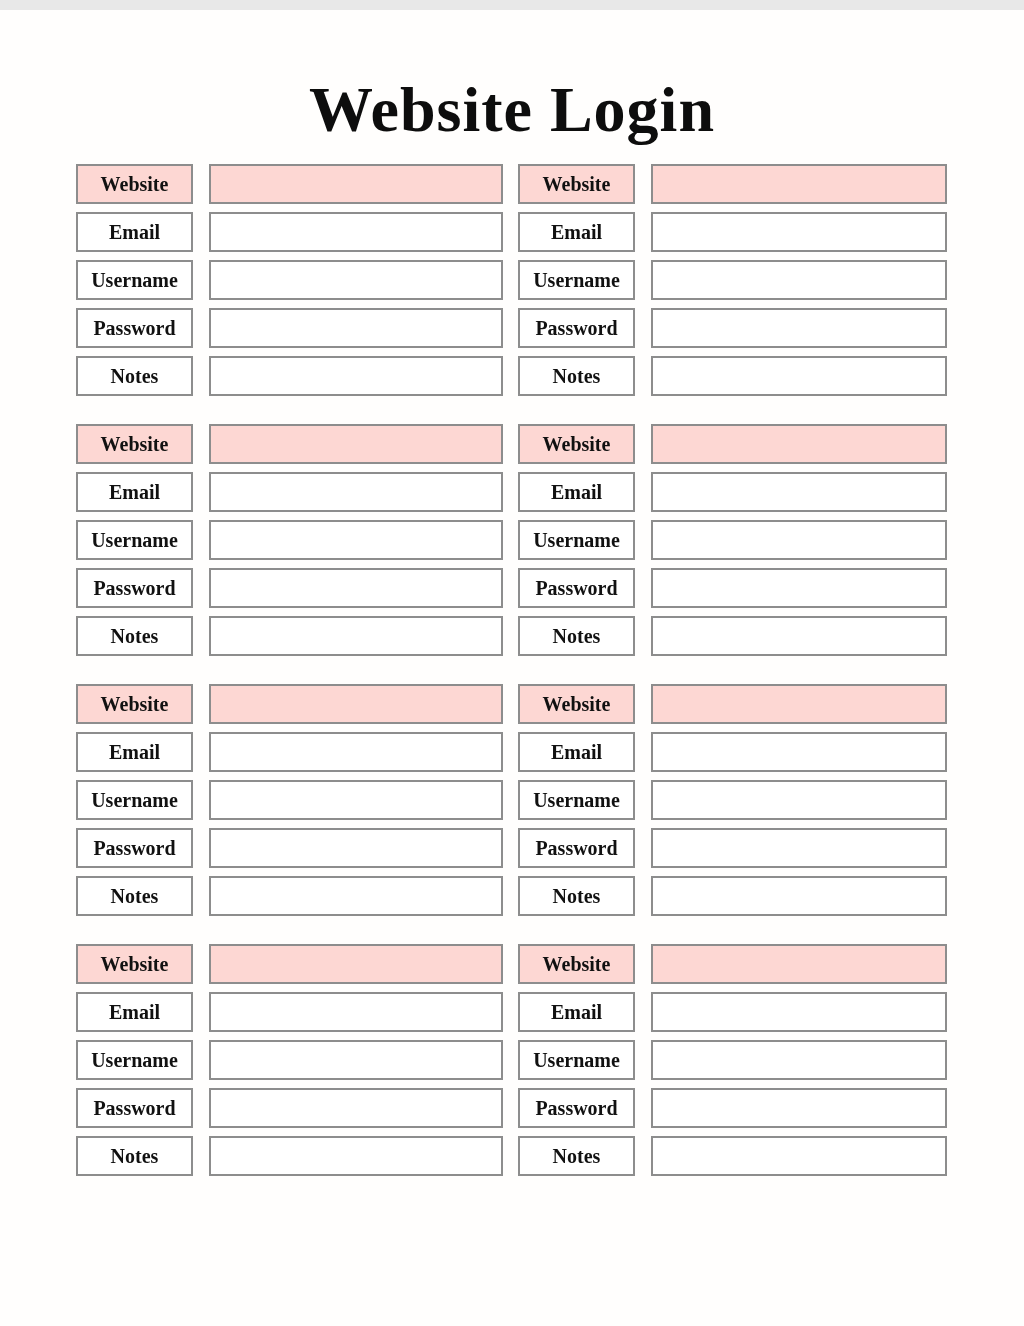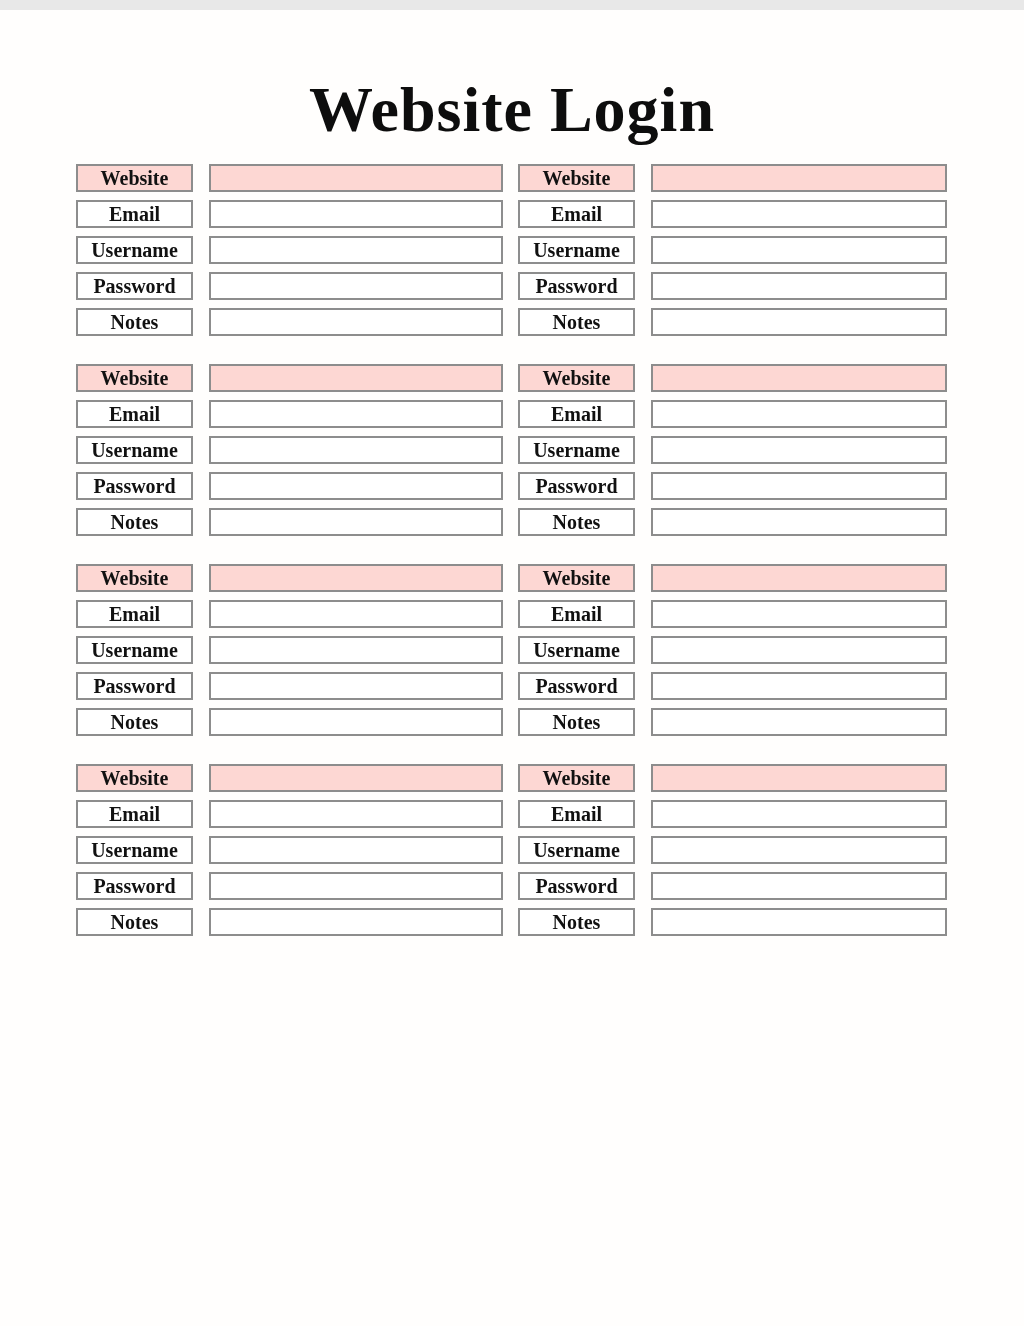--- a/index.html
+++ b/index.html
@@ -38,21 +38,21 @@
     row-gap:28px;
   }
   .card{
     display:flex;
     flex-direction:column;
     gap:8px;
   }
   .row{
     display:flex;
     gap:16px;
-    height:28px;
+    height:40px;
   }
   .label{
     flex:0 0 117px;
     border:2px solid var(--border);
     background:var(--box-bg);
     display:flex;
     align-items:center;
     justify-content:center;
     font-size:20px;
     font-weight:bold;

